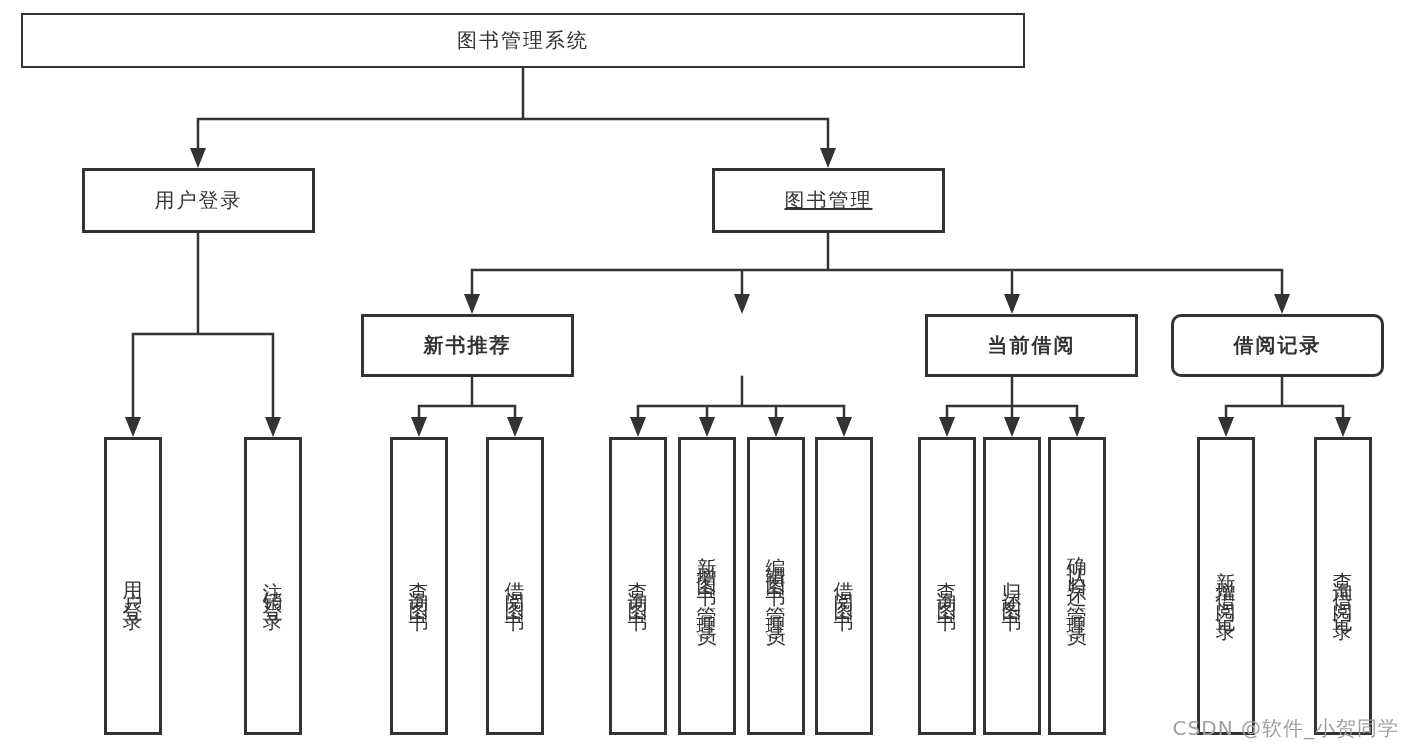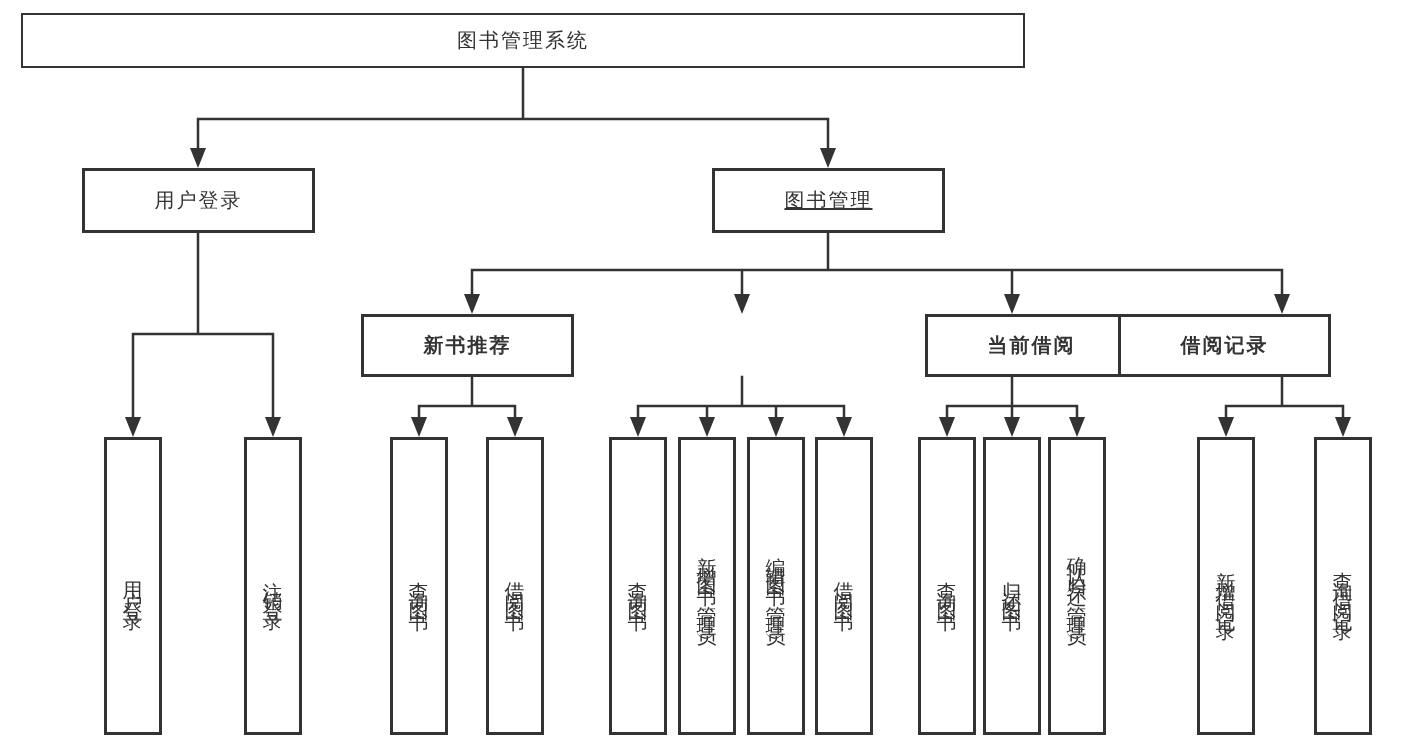--- a/index.html
+++ b/index.html
@@ -14,21 +14,21 @@
   .connectors{position:absolute;left:0;top:0;width:1405px;height:747px;}
   .hbox{
     position:absolute; border:3px solid var(--line); background:#fff;
     display:flex; align-items:center; justify-content:center;
     font-size:20px; letter-spacing:2px; color:var(--text); white-space:nowrap;
   }
   .root{left:21px; top:13px; width:1004px; height:55px; border-width:2px;}
   .lv2{top:168px; width:233px; height:65px;}
   .lv2.a{left:82px;} .lv2.b{left:712px;text-decoration:underline;}
   .lv3{top:314px; width:213px; height:63px;font-weight:bold;}
-  .lv3.c1{left:361px;} .lv3.c2{left:631px;} .lv3.c3{left:901px;margin-left:24px;} .lv3.c4{left:1118px;}
+  .lv3.c1{left:361px;} .lv3.c2{left:631px;} .lv3.c3{left:901px;margin-left:24px;} .lv3.c4{left:1171px;border-radius:10px;}
   .leaf{
     position:absolute; top:437px; width:58px; height:298px;
     border:3px solid var(--line); background:#fff;
     display:flex; align-items:center; justify-content:center;
   }
   .vtext{
     writing-mode:vertical-rl; text-orientation:mixed;
     font-size:20px; letter-spacing:10px; color:var(--text); line-height:1;
   }
   .watermark{
@@ -139,13 +139,14 @@
     <span class="vtext">确认归还（管理员）</span>
   </div>
 
   <div class="leaf" style="left:1197px">
     <span class="vtext">新增借阅记录</span>
   </div>
   <div class="leaf" style="left:1314px">
     <span class="vtext">查询借阅记录</span>
   </div>
 
+  <div class="watermark">CSDN @软件_小贺同学</div>
 </div>
 
 </body></html>

